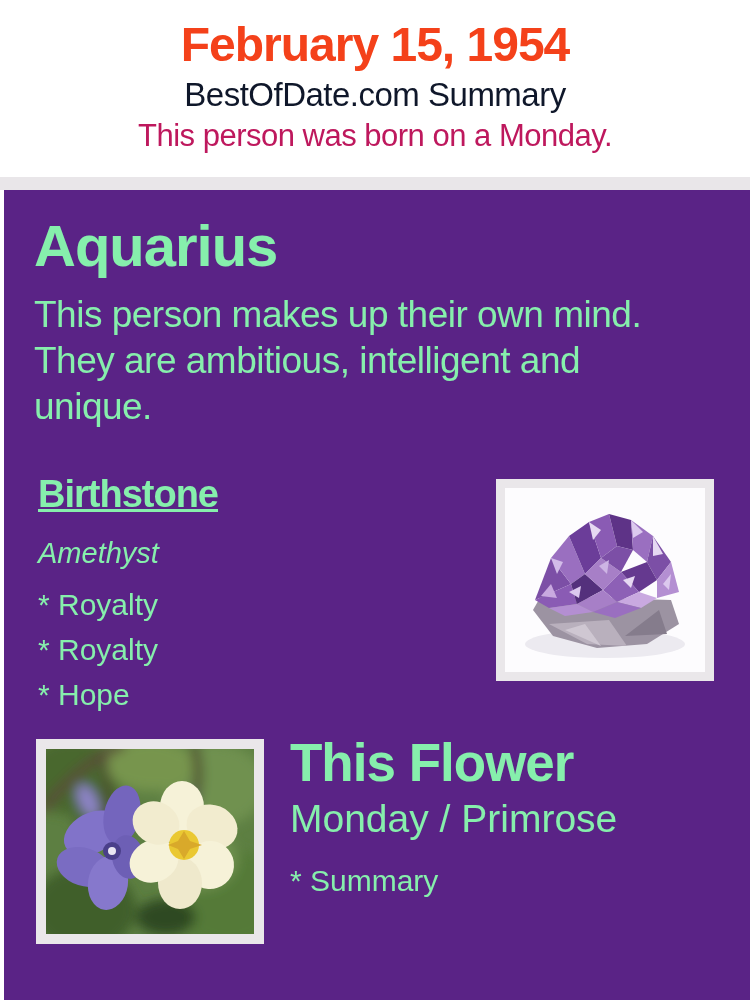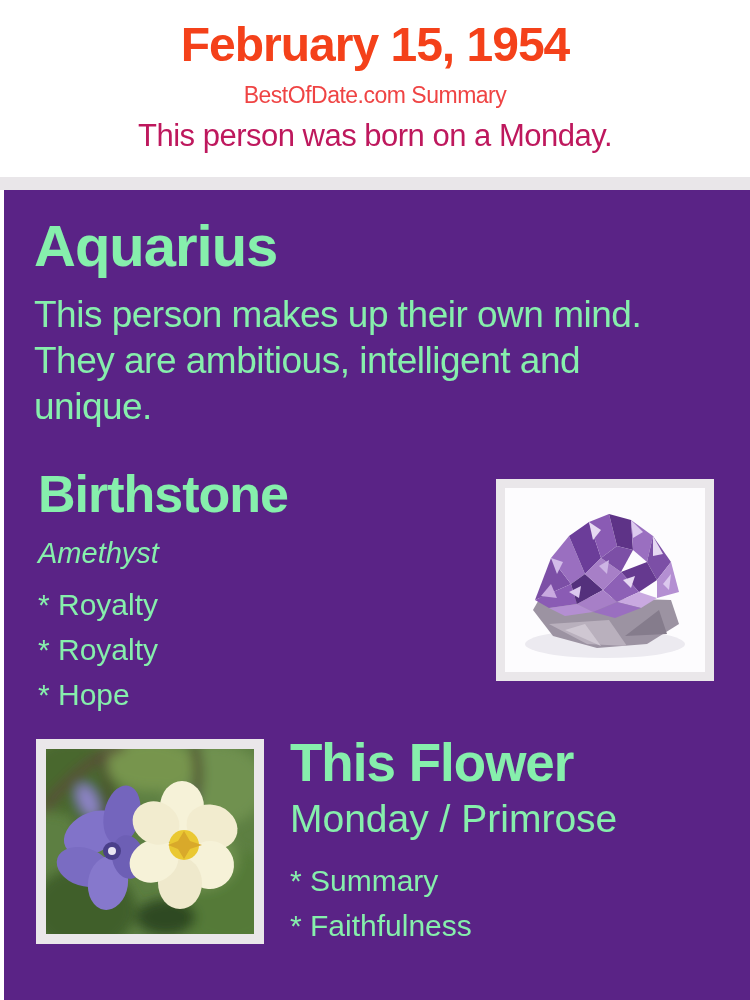--- a/index.html
+++ b/index.html
@@ -15,21 +15,21 @@
   
   .header {
     position: absolute; left:0; top:0; width:750px; height:177px;
     background:#ffffff; text-align:center; padding-top:16px;
   }
   .date-title {
     font-size:48px; font-weight:bold; color:#F4411A;
     line-height:58px; letter-spacing:-1px;
   }
   .site-summary {
-    font-size:23px; color:#ef4444; line-height:42px; letter-spacing:-0.5px;
+    font-size:33px; color:#0f172a; line-height:42px; letter-spacing:-0.5px;
   }
   .weekday-note {
     font-size:31px; color:#be185d; line-height:40px; letter-spacing:-0.5px;
   }
   .divider {
     position:absolute; left:0; top:177px; width:750px; height:13px;
     background:#E9E6E9;
   }
   
   .main {
@@ -39,21 +39,21 @@
   .zodiac-sign {
     position:absolute; left:30px; top:22px;
     font-size:58px; font-weight:bold; letter-spacing:-1px; line-height:68px;
   }
   .zodiac-desc {
     position:absolute; left:30px; top:102px; width:630px;
     font-size:37px; line-height:46px; letter-spacing:-0.5px;
   }
   .stone-heading {
     position:absolute; left:34px; top:272px;
-    font-size:52px; font-weight:bold; letter-spacing:-1px; line-height:64px;
+    font-size:38px; font-weight:bold; letter-spacing:-1px; line-height:64px;text-decoration:underline;
   }
   .stone-name {
     position:absolute; left:34px; top:338px;
     font-size:29px; line-height:50px;font-style:italic;
   }
   .stone-traits {
     position:absolute; left:34px; top:392px;
     font-size:30px; line-height:45px;
   }
   .trait { display:block; }
@@ -192,18 +192,17 @@
           <path d="M138 82 L144 92 L156 96 L144 100 L138 110 L132 100 L122 96 L132 92 Z" fill="#d9a92a"></path>
         </g>
       </svg>
     </div>
 
     <div class="flower-col">
       <div class="flower-heading">This Flower</div>
       <div class="flower-name">Monday / Primrose</div>
       <div class="flower-traits">
         <span class="trait">* Summary</span>
-        <span class="trait">* Faithfulness</span>
       </div>
     </div>
 
   </div>
 </div>
 
 </body></html>

